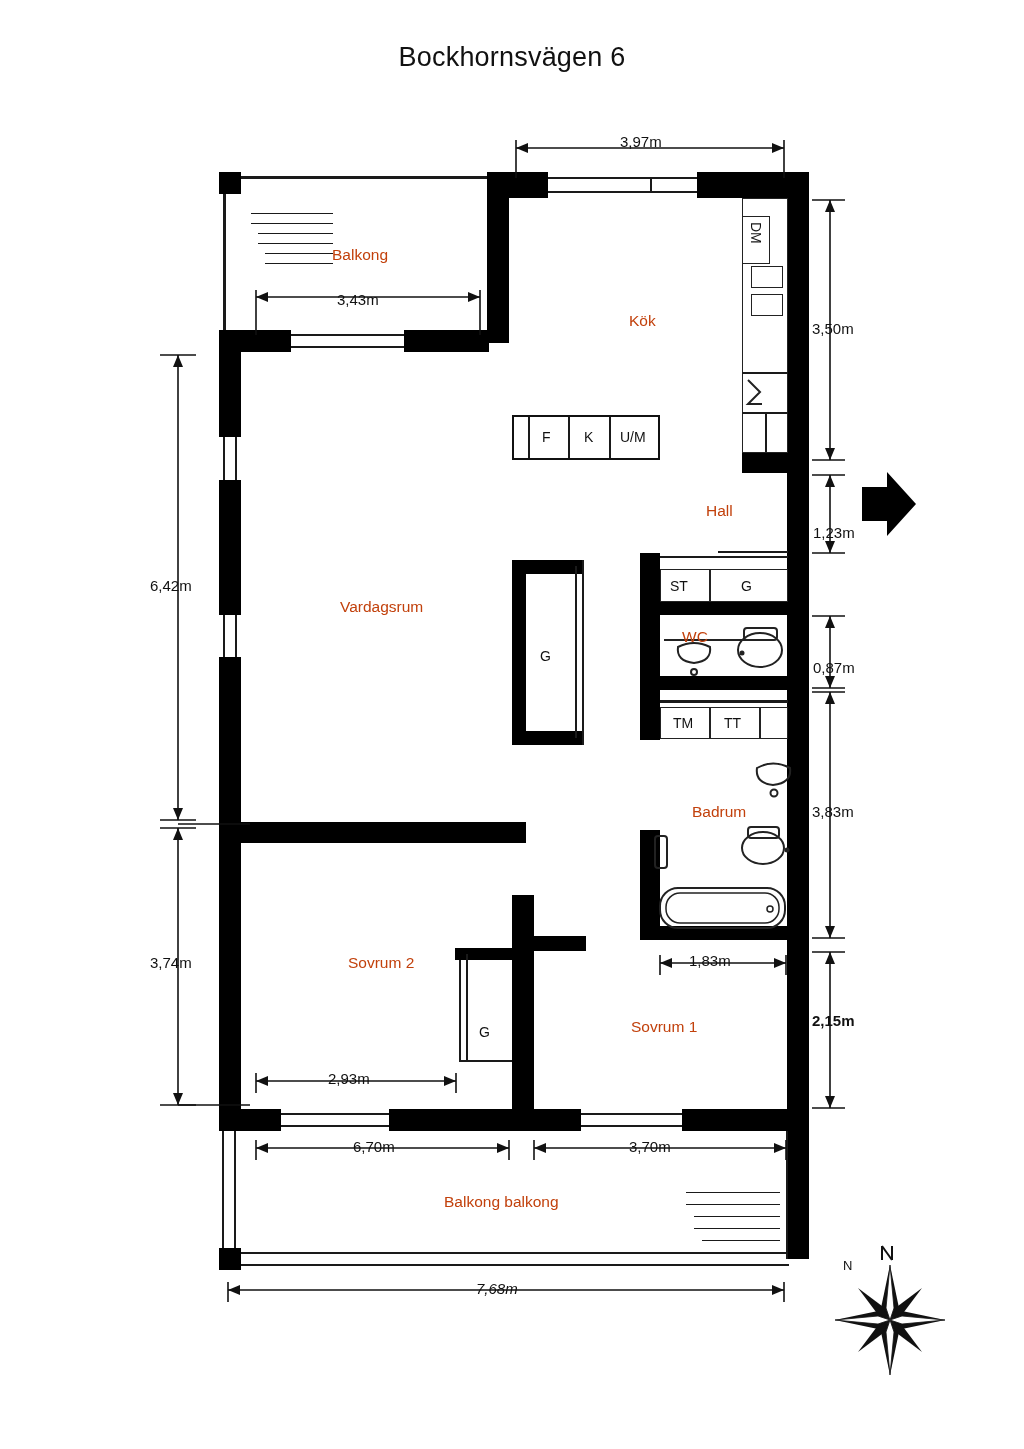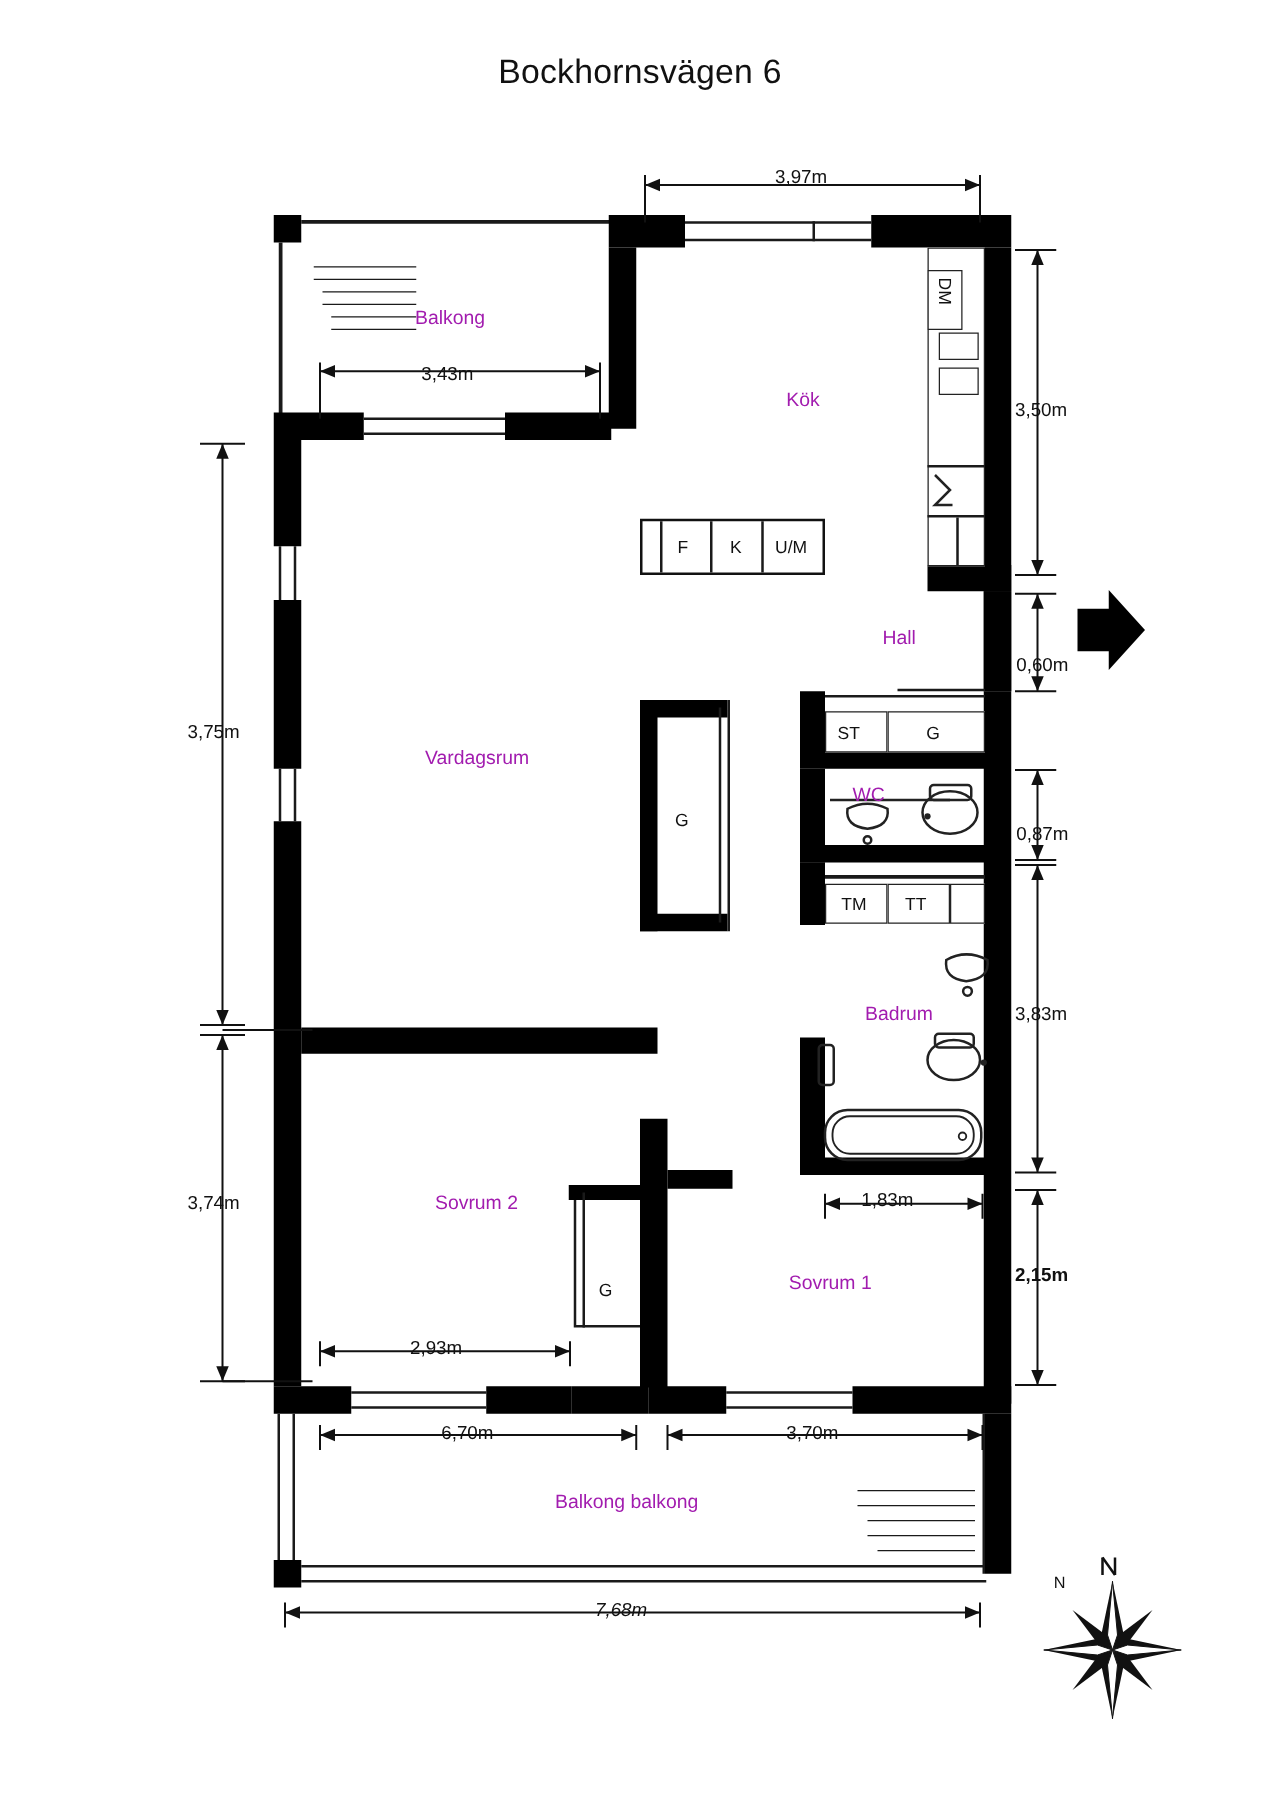--- a/index.html
+++ b/index.html
@@ -49,21 +49,21 @@
   }
   .boxthin {
     position: absolute;
     border: 1px solid #222;
     box-sizing: border-box;
     background: #fff;
   }
   .label {
     position: absolute;
     font-size: 15.5px;
-    color: #a21caf;
+    color: #c2410c;
     white-space: nowrap;
   }
   .dim {
     position: absolute;
     font-size: 15px;
     color: #111;
     white-space: nowrap;
   }
   .vert {
     transform-origin: 0 0;
@@ -359,23 +359,23 @@
   <div class="small-label" style="left:670px; top:578px;">ST</div>
   <div class="small-label" style="left:741px; top:578px;">G</div>
   <div class="small-label" style="left:540px; top:648px;">G</div>
   <div class="small-label" style="left:673px; top:715px;">TM</div>
   <div class="small-label" style="left:724px; top:715px;">TT</div>
   <div class="small-label" style="left:479px; top:1024px;">G</div>
 
   <div class="dim" style="left:620px; top:133px;">3,97m</div>
   <div class="dim" style="left:337px; top:291px;">3,43m</div>
   <div class="dim" style="left:812px; top:320px;">3,50m</div>
-  <div class="dim" style="left:813px; top:524px;">0,60m</div>
+  <div class="dim" style="left:813px; top:524px;">1,23m</div>
   <div class="dim" style="left:813px; top:659px;">0,87m</div>
-  <div class="dim" style="left:150px; top:577px;">3,75m</div>
+  <div class="dim" style="left:150px; top:577px;">6,42m</div>
   <div class="dim" style="left:812px; top:803px;">3,83m</div>
   <div class="dim" style="left:150px; top:954px;">3,74m</div>
   <div class="dim" style="left:812px; top:1012px;font-weight:bold;">2,15m</div>
   <div class="dim" style="left:689px; top:952px;">1,83m</div>
   <div class="dim" style="left:328px; top:1070px;">2,93m</div>
   <div class="dim" style="left:353px; top:1138px;">6,70m</div>
   <div class="dim" style="left:629px; top:1138px;">3,70m</div>
   <div class="dim" style="left:476px; top:1280px;font-style:italic;">7,68m</div>
 
   <div class="small-label" style="left:843px; top:1258px; font-size:13px;">N</div>

